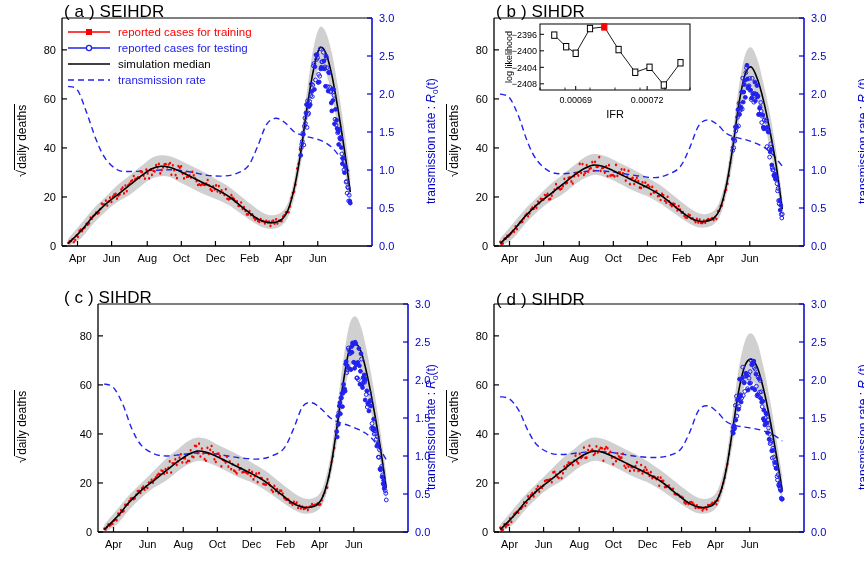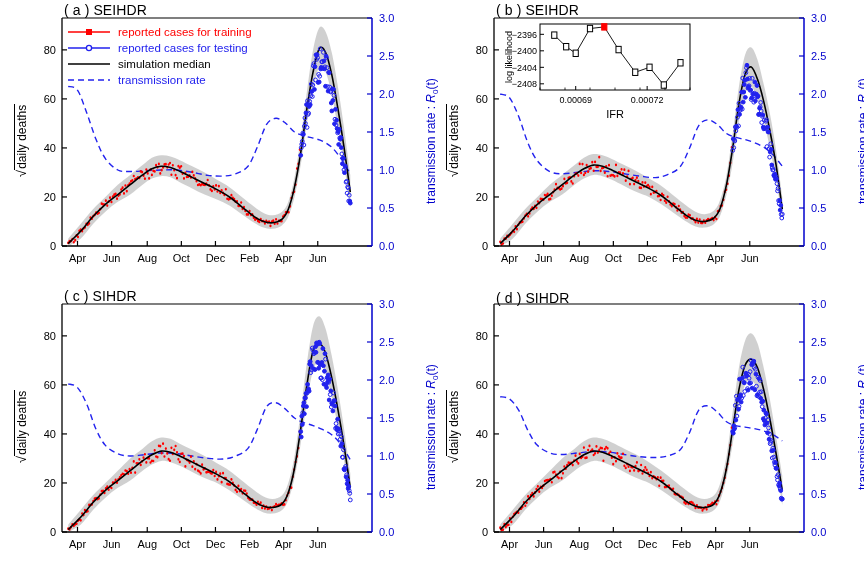--- a/index.html
+++ b/index.html
@@ -1,19 +1,19 @@
 <!DOCTYPE html>
 <html><head>
 <meta charset="utf-8">
 <style>
   html,body{margin:0;padding:0;background:#ffffff;}
   body{width:864px;height:572px;overflow:hidden;font-family:"Liberation Sans",sans-serif;}
   #fig{position:relative;width:864px;height:572px;}
   .panel{position:absolute;}
-  .panel-title{position:absolute;font-size:14px;color:#000;white-space:nowrap;letter-spacing:.1px;}
+  .panel-title{position:absolute;font-size:17px;color:#000;white-space:nowrap;letter-spacing:.1px;}
   .plot-svg{display:block;}
   .axis-label-left{position:absolute;font-size:12px;color:#000;white-space:nowrap;
       transform-origin:0 0;transform:rotate(-90deg);}
   .axis-label-right{position:absolute;font-size:12px;color:#0000cc;white-space:nowrap;
       transform-origin:0 0;transform:rotate(-90deg);}
   .sqrt-wrap{display:inline-block;}
   .sqrt-wrap .rad{font-size:13px;}
   .sqrt-wrap .bar{border-top:1px solid currentColor;padding:0 1px;}
   .tick-txt{font-size:11px;fill:#000;font-family:"Liberation Sans",sans-serif;}
   .tick-txt-blue{font-size:11px;fill:#0000cc;font-family:"Liberation Sans",sans-serif;}
@@ -197,21 +197,21 @@
             <text x="118" y="68" class="legend-txt-k">simulation median</text>
           </g>
           <g>
             <line x1="68" y1="80" x2="110" y2="80" stroke="#2222ee" stroke-width="1.5" stroke-dasharray="6,4"></line>
             <text x="118" y="84" class="legend-txt-b">transmission rate</text>
           </g>
         </g>
       </svg>
     </div>
     <div class="panel" style="left: 432px; top: 0px; width: 432px; height: 286px;">
-      <div class="panel-title" style="left: 64px; top: 2px;">( b ) SEIHDR</div>
+      <div class="panel-title" style="left: 64px; top: 2px;">( b ) SIHDR</div>
       <div class="axis-label-left" style="left: 14px; top: 177px;"><span class="sqrt-wrap"><span class="rad">√</span><span class="bar">daily deaths</span></span></div>
       <div class="axis-label-right" style="left: 424px; top: 204px;">transmission rate : <i>R</i><sub style="font-size:8px">0</sub>(t)</div>
       <svg width="432" height="286" class="plot-svg">
         <path d="M68.20,238.65C70.27,236.19 76.47,228.84 80.60,223.94C84.73,219.03 88.87,213.72 93.00,209.23C97.13,204.73 101.27,201.05 105.40,196.97C109.53,192.88 113.67,188.39 117.80,184.71C121.93,181.03 126.07,178.17 130.20,174.90C134.33,171.63 138.98,167.96 142.60,165.10C146.22,162.24 148.80,159.58 151.90,157.74C155.00,155.90 158.10,154.47 161.20,154.06C164.30,153.66 167.40,154.47 170.50,155.29C173.60,156.11 176.18,157.33 179.80,158.97C183.42,160.60 188.07,163.05 192.20,165.10C196.33,167.14 200.47,168.98 204.60,171.23C208.73,173.47 212.87,176.13 217.00,178.58C221.13,181.03 225.27,183.08 229.40,185.94C233.53,188.80 237.67,192.47 241.80,195.74C245.93,199.01 250.58,202.89 254.20,205.55C257.82,208.20 260.40,210.25 263.50,211.68C266.60,213.11 269.70,214.33 272.80,214.13C275.90,213.92 279.52,212.90 282.10,210.45C284.68,208.00 286.23,205.34 288.30,199.42C290.37,193.49 292.43,185.94 294.50,174.90C296.57,163.87 298.63,147.94 300.70,133.23C302.77,118.52 304.83,99.72 306.90,86.65C308.97,73.57 311.03,61.31 313.10,54.77C315.17,48.24 317.23,46.60 319.30,47.42C321.37,48.24 323.43,53.55 325.50,59.68C327.57,65.81 329.63,75.20 331.70,84.19C333.77,93.18 335.83,102.58 337.90,113.61C339.97,124.65 342.03,136.49 344.10,150.39C346.17,164.28 349.27,189.20 350.30,196.97L350.30,219.03C349.27,212.49 346.17,191.66 344.10,179.81C342.03,167.96 339.97,157.74 337.90,147.94C335.83,138.13 333.77,129.14 331.70,120.97C329.63,112.80 327.57,104.62 325.50,98.90C323.43,93.18 321.37,87.46 319.30,86.65C317.23,85.83 315.17,88.28 313.10,94.00C311.03,99.72 308.97,109.53 306.90,120.97C304.83,132.41 302.77,150.39 300.70,162.65C298.63,174.90 296.57,185.73 294.50,194.52C292.43,203.30 290.37,210.45 288.30,215.35C286.23,220.26 284.68,221.89 282.10,223.94C279.52,225.98 275.90,227.20 272.80,227.61C269.70,228.02 266.60,227.41 263.50,226.39C260.40,225.37 257.82,223.73 254.20,221.48C250.58,219.24 245.93,215.76 241.80,212.90C237.67,210.04 233.53,206.98 229.40,204.32C225.27,201.67 221.13,199.01 217.00,196.97C212.87,194.92 208.73,193.90 204.60,192.06C200.47,190.23 196.33,187.98 192.20,185.94C188.07,183.89 183.42,181.44 179.80,179.81C176.18,178.17 173.60,176.95 170.50,176.13C167.40,175.31 164.30,174.49 161.20,174.90C158.10,175.31 155.00,176.95 151.90,178.58C148.80,180.22 146.22,182.05 142.60,184.71C138.98,187.37 134.33,191.66 130.20,194.52C126.07,197.38 121.93,199.01 117.80,201.87C113.67,204.73 109.53,208.00 105.40,211.68C101.27,215.35 97.13,219.44 93.00,223.94C88.87,228.43 84.73,234.97 80.60,238.65C76.47,242.32 70.27,244.77 68.20,246.00Z" fill="#c8c8c8" stroke="none" opacity="0.85"></path>
         <path d="M68.20,94.00C69.75,94.63 74.40,94.00 77.50,97.80C80.60,101.60 83.70,109.20 86.80,116.80C89.90,124.40 93.00,136.05 96.10,143.40C99.20,150.75 101.78,156.19 105.40,160.88C109.02,165.57 113.67,169.37 117.80,171.52C121.93,173.67 125.55,173.67 130.20,173.80C134.85,173.93 140.53,172.79 145.70,172.28C150.87,171.77 156.03,170.89 161.20,170.76C166.37,170.63 171.53,171.01 176.70,171.52C181.87,172.03 187.03,173.04 192.20,173.80C197.37,174.56 202.53,175.45 207.70,176.08C212.87,176.71 218.55,177.85 223.20,177.60C227.85,177.35 231.47,176.33 235.60,174.56C239.73,172.79 244.38,171.27 248.00,166.96C251.62,162.65 254.20,155.56 257.30,148.72C260.40,141.88 263.50,130.73 266.60,125.92C269.70,121.11 272.80,120.09 275.90,119.84C279.00,119.59 282.10,122.12 285.20,124.40C288.30,126.68 291.40,131.37 294.50,133.52C297.60,135.67 300.70,136.31 303.80,137.32C306.90,138.33 310.00,138.71 313.10,139.60C316.20,140.49 319.30,141.37 322.40,142.64C325.50,143.91 328.60,145.17 331.70,147.20C334.80,149.23 337.90,151.63 341.00,154.80C344.10,157.97 348.75,164.30 350.30,166.20" fill="none" stroke="#2222ee" stroke-width="1.4" stroke-dasharray="6,4"></path>
         <g>
           <path d="M68.20,241.49l0,0.6M69.59,244.39l0,0.6M70.99,243.22l0,0.6M72.39,238.41l0,0.6M73.78,238.28l0,0.6M75.17,235.56l0,0.6M76.57,236.15l0,0.6M77.97,234.49l0,0.6M79.36,232.86l0,0.6M80.76,230.64l0,0.6M82.15,231.48l0,0.6M83.55,226.04l0,0.6M84.94,228.85l0,0.6M86.34,224.43l0,0.6M87.73,222.27l0,0.6M89.13,221.86l0,0.6M90.52,221.38l0,0.6M91.91,218.19l0,0.6M93.31,215.33l0,0.6M94.70,213.50l0,0.6M96.10,216.01l0,0.6M97.49,213.14l0,0.6M98.89,209.25l0,0.6M100.28,207.34l0,0.6M101.68,208.64l0,0.6M103.07,205.63l0,0.6M104.47,207.49l0,0.6M105.86,201.19l0,0.6M107.26,202.83l0,0.6M108.65,198.63l0,0.6M110.05,198.77l0,0.6M111.44,199.29l0,0.6M112.84,194.70l0,0.6M114.23,195.37l0,0.6M115.63,193.56l0,0.6M117.02,199.12l0,0.6M118.42,198.67l0,0.6M119.81,195.38l0,0.6M121.21,191.85l0,0.6M122.60,189.30l0,0.6M124.00,183.84l0,0.6M125.39,187.61l0,0.6M126.79,187.84l0,0.6M128.18,189.20l0,0.6M129.58,188.28l0,0.6M130.97,185.80l0,0.6M132.37,178.66l0,0.6M133.76,183.04l0,0.6M135.16,182.51l0,0.6M136.55,177.62l0,0.6M137.95,177.03l0,0.6M139.34,181.16l0,0.6M140.74,183.20l0,0.6M142.13,175.84l0,0.6M143.53,173.33l0,0.6M144.92,173.14l0,0.6M146.32,175.25l0,0.6M147.71,163.63l0,0.6M149.11,172.54l0,0.6M150.50,163.73l0,0.6M151.90,174.57l0,0.6M153.29,172.52l0,0.6M154.69,164.76l0,0.6M156.08,171.33l0,0.6M157.48,168.56l0,0.6M158.87,167.88l0,0.6M160.27,161.85l0,0.6M161.66,170.46l0,0.6M163.06,161.59l0,0.6M164.45,166.50l0,0.6M165.85,166.51l0,0.6M167.24,156.81l0,0.6M168.64,170.63l0,0.6M170.03,167.93l0,0.6M171.43,167.41l0,0.6M172.82,172.34l0,0.6M174.22,166.11l0,0.6M175.62,175.95l0,0.6M177.01,164.79l0,0.6M178.41,175.30l0,0.6M179.80,174.75l0,0.6M181.20,175.00l0,0.6M182.59,176.04l0,0.6M183.99,164.55l0,0.6M185.38,175.67l0,0.6M186.78,172.04l0,0.6M188.17,172.30l0,0.6M189.57,169.02l0,0.6M190.96,173.16l0,0.6M192.36,169.41l0,0.6M193.75,180.33l0,0.6M195.15,176.33l0,0.6M196.54,170.65l0,0.6M197.94,183.91l0,0.6M199.33,178.44l0,0.6M200.73,177.66l0,0.6M202.12,183.77l0,0.6M203.52,179.89l0,0.6M204.91,177.38l0,0.6M206.31,180.83l0,0.6M207.70,187.30l0,0.6M209.10,187.65l0,0.6M210.49,182.15l0,0.6M211.89,186.27l0,0.6M213.28,182.30l0,0.6M214.68,185.85l0,0.6M216.07,184.68l0,0.6M217.47,186.65l0,0.6M218.86,193.92l0,0.6M220.26,186.56l0,0.6M221.65,192.25l0,0.6M223.05,191.91l0,0.6M224.44,190.83l0,0.6M225.84,195.95l0,0.6M227.23,195.69l0,0.6M228.63,199.72l0,0.6M230.02,193.50l0,0.6M231.42,194.99l0,0.6M232.81,200.45l0,0.6M234.21,202.30l0,0.6M235.60,196.43l0,0.6M237.00,201.10l0,0.6M238.39,204.19l0,0.6M239.79,205.96l0,0.6M241.18,203.22l0,0.6M242.58,203.80l0,0.6M243.97,206.90l0,0.6M245.37,210.11l0,0.6M246.76,205.76l0,0.6M248.16,209.31l0,0.6M249.55,212.46l0,0.6M250.95,211.77l0,0.6M252.34,215.73l0,0.6M253.74,217.27l0,0.6M255.13,217.43l0,0.6M256.53,214.33l0,0.6M257.92,214.99l0,0.6M259.32,218.21l0,0.6M260.71,217.97l0,0.6M262.11,219.69l0,0.6M263.50,221.81l0,0.6M264.90,218.58l0,0.6M266.29,222.27l0,0.6M267.69,219.25l0,0.6M269.08,222.59l0,0.6M270.48,222.63l0,0.6M271.87,220.38l0,0.6M273.27,222.39l0,0.6M274.66,220.15l0,0.6M276.06,218.80l0,0.6M277.45,219.63l0,0.6M278.85,218.89l0,0.6M280.24,217.78l0,0.6M281.64,219.74l0,0.6M283.03,216.78l0,0.6M284.43,218.71l0,0.6M285.82,211.02l0,0.6M287.22,210.30l0,0.6M288.61,205.89l0,0.6M290.01,205.18l0,0.6M291.40,199.46l0,0.6M292.80,191.59l0,0.6M294.19,189.46l0,0.6M295.59,183.46l0,0.6M296.98,175.29l0,0.6M298.38,162.53l0,0.6M299.77,146.99l0,0.6" stroke="#ff0000" stroke-width="2.1" stroke-linecap="round" fill="none"></path>
         </g>
         <path d="M68.20,243.55C70.27,241.51 76.47,235.78 80.60,231.29C84.73,226.80 88.87,221.08 93.00,216.58C97.13,212.09 101.27,208.00 105.40,204.32C109.53,200.65 113.67,197.78 117.80,194.52C121.93,191.25 126.07,187.98 130.20,184.71C134.33,181.44 138.98,177.56 142.60,174.90C146.22,172.25 148.80,170.41 151.90,168.77C155.00,167.14 158.10,165.51 161.20,165.10C164.30,164.69 167.40,165.51 170.50,166.32C173.60,167.14 176.18,168.37 179.80,170.00C183.42,171.63 188.07,174.09 192.20,176.13C196.33,178.17 200.47,180.22 204.60,182.26C208.73,184.30 212.87,186.14 217.00,188.39C221.13,190.63 225.27,192.88 229.40,195.74C233.53,198.60 237.67,202.28 241.80,205.55C245.93,208.82 250.58,212.90 254.20,215.35C257.82,217.81 260.40,219.24 263.50,220.26C266.60,221.28 269.70,221.89 272.80,221.48C275.90,221.08 279.52,220.05 282.10,217.81C284.68,215.56 286.23,213.52 288.30,208.00C290.37,202.48 292.43,194.72 294.50,184.71C296.57,174.70 298.63,161.42 300.70,147.94C302.77,134.45 304.83,116.06 306.90,103.81C308.97,91.55 311.03,80.52 313.10,74.39C315.17,68.26 317.23,66.22 319.30,67.03C321.37,67.85 323.43,73.57 325.50,79.29C327.57,85.01 329.63,92.77 331.70,101.35C333.77,109.94 335.83,120.15 337.90,130.77C339.97,141.40 342.03,152.02 344.10,165.10C346.17,178.17 349.27,201.87 350.30,209.23" fill="none" stroke="#000000" stroke-width="1.6"></path>
         <g>
@@ -387,21 +387,21 @@
           <line x1="157.99999999999991" y1="90" x2="157.99999999999991" y2="87.5" stroke="#000" stroke-width="0.8"></line>
           <line x1="183.0000000000001" y1="90" x2="183.0000000000001" y2="87.5" stroke="#000" stroke-width="0.8"></line>
           <line x1="208.0000000000001" y1="90" x2="208.0000000000001" y2="87.5" stroke="#000" stroke-width="0.8"></line>
           <line x1="233.00000000000006" y1="90" x2="233.00000000000006" y2="87.5" stroke="#000" stroke-width="0.8"></line>
           <line x1="258" y1="90" x2="258" y2="87.5" stroke="#000" stroke-width="0.8"></line>
           <text x="183" y="118" text-anchor="middle" class="inset-lbl">IFR</text>
           <text x="80" y="57" text-anchor="middle" class="inset-txt" transform="rotate(-90 80 57)">log likelihood</text>
         </g>
       </svg>
     </div>
-    <div class="panel" style="left: 0px; top: 286px; width: 432px; height: 286px;">
+    <div class="panel" style="left: 0px; top: 286px; width: 432px; height: 286px; padding-left: 36px;">
       <div class="panel-title" style="left: 64px; top: 2px;">( c ) SIHDR</div>
       <div class="axis-label-left" style="left: 14px; top: 177px;"><span class="sqrt-wrap"><span class="rad">√</span><span class="bar">daily deaths</span></span></div>
       <div class="axis-label-right" style="left: 424px; top: 204px;">transmission rate : <i>R</i><sub style="font-size:8px">0</sub>(t)</div>
       <svg width="432" height="286" class="plot-svg">
         <path d="M68.20,238.65C70.27,236.19 76.47,228.84 80.60,223.94C84.73,219.03 88.87,213.72 93.00,209.23C97.13,204.73 101.27,201.05 105.40,196.97C109.53,192.88 113.67,188.80 117.80,184.71C121.93,180.62 126.07,176.13 130.20,172.45C134.33,168.77 138.98,165.51 142.60,162.65C146.22,159.78 148.80,157.13 151.90,155.29C155.00,153.45 158.10,152.02 161.20,151.61C164.30,151.20 167.40,151.82 170.50,152.84C173.60,153.86 176.18,155.90 179.80,157.74C183.42,159.58 188.07,161.83 192.20,163.87C196.33,165.91 200.47,167.75 204.60,170.00C208.73,172.25 212.87,174.90 217.00,177.35C221.13,179.81 225.27,181.85 229.40,184.71C233.53,187.57 237.67,191.25 241.80,194.52C245.93,197.78 250.58,201.67 254.20,204.32C257.82,206.98 260.40,209.02 263.50,210.45C266.60,211.88 269.70,213.11 272.80,212.90C275.90,212.70 279.52,211.88 282.10,209.23C284.68,206.57 286.23,203.51 288.30,196.97C290.37,190.43 292.43,181.85 294.50,170.00C296.57,158.15 298.63,141.40 300.70,125.87C302.77,110.34 304.83,91.14 306.90,76.84C308.97,62.54 311.03,47.83 313.10,40.06C315.17,32.30 317.23,29.85 319.30,30.26C321.37,30.67 323.43,35.98 325.50,42.52C327.57,49.05 329.63,59.27 331.70,69.48C333.77,79.70 335.83,91.55 337.90,103.81C339.97,116.06 342.03,129.14 344.10,143.03C346.17,156.92 349.27,179.81 350.30,187.16L350.30,214.13C349.27,207.59 346.17,187.16 344.10,174.90C342.03,162.65 339.97,151.20 337.90,140.58C335.83,129.96 333.77,120.15 331.70,111.16C329.63,102.17 327.57,92.37 325.50,86.65C323.43,80.92 321.37,77.25 319.30,76.84C317.23,76.43 315.17,77.66 313.10,84.19C311.03,90.73 308.97,103.81 306.90,116.06C304.83,128.32 302.77,145.08 300.70,157.74C298.63,170.41 296.57,182.67 294.50,192.06C292.43,201.46 290.37,208.82 288.30,214.13C286.23,219.44 284.68,221.69 282.10,223.94C279.52,226.18 275.90,227.20 272.80,227.61C269.70,228.02 266.60,227.41 263.50,226.39C260.40,225.37 257.82,223.73 254.20,221.48C250.58,219.24 245.93,215.76 241.80,212.90C237.67,210.04 233.53,206.98 229.40,204.32C225.27,201.67 221.13,199.01 217.00,196.97C212.87,194.92 208.73,193.90 204.60,192.06C200.47,190.23 196.33,187.98 192.20,185.94C188.07,183.89 183.42,181.44 179.80,179.81C176.18,178.17 173.60,176.95 170.50,176.13C167.40,175.31 164.30,174.49 161.20,174.90C158.10,175.31 155.00,176.95 151.90,178.58C148.80,180.22 146.22,182.05 142.60,184.71C138.98,187.37 134.33,191.66 130.20,194.52C126.07,197.38 121.93,199.01 117.80,201.87C113.67,204.73 109.53,208.00 105.40,211.68C101.27,215.35 97.13,219.44 93.00,223.94C88.87,228.43 84.73,234.97 80.60,238.65C76.47,242.32 70.27,244.77 68.20,246.00Z" fill="#c8c8c8" stroke="none" opacity="0.85"></path>
         <path d="M68.20,97.80C69.75,98.43 74.40,98.18 77.50,101.60C80.60,105.02 83.70,111.35 86.80,118.32C89.90,125.29 93.00,136.56 96.10,143.40C99.20,150.24 101.78,155.31 105.40,159.36C109.02,163.41 113.67,165.95 117.80,167.72C121.93,169.49 125.55,169.87 130.20,170.00C134.85,170.13 140.53,168.99 145.70,168.48C150.87,167.97 156.03,167.09 161.20,166.96C166.37,166.83 171.53,167.21 176.70,167.72C181.87,168.23 187.03,169.24 192.20,170.00C197.37,170.76 202.53,171.77 207.70,172.28C212.87,172.79 218.55,173.42 223.20,173.04C227.85,172.66 231.47,171.77 235.60,170.00C239.73,168.23 244.38,166.83 248.00,162.40C251.62,157.97 254.20,150.37 257.30,143.40C260.40,136.43 263.50,125.03 266.60,120.60C269.70,116.17 272.80,116.42 275.90,116.80C279.00,117.18 282.10,120.35 285.20,122.88C288.30,125.41 291.40,129.72 294.50,132.00C297.60,134.28 300.70,135.29 303.80,136.56C306.90,137.83 310.00,138.46 313.10,139.60C316.20,140.74 319.30,141.88 322.40,143.40C325.50,144.92 328.60,146.19 331.70,148.72C334.80,151.25 337.90,154.42 341.00,158.60C344.10,162.78 348.75,171.27 350.30,173.80" fill="none" stroke="#2222ee" stroke-width="1.4" stroke-dasharray="6,4"></path>
         <g>
           <path d="M68.20,242.41l0,0.6M69.59,243.08l0,0.6M70.99,240.85l0,0.6M72.39,238.10l0,0.6M73.78,239.50l0,0.6M75.17,238.16l0,0.6M76.57,237.31l0,0.6M77.97,234.29l0,0.6M79.36,233.24l0,0.6M80.76,233.98l0,0.6M82.15,227.19l0,0.6M83.55,228.76l0,0.6M84.94,223.81l0,0.6M86.34,225.40l0,0.6M87.73,224.93l0,0.6M89.13,218.67l0,0.6M90.52,218.60l0,0.6M91.91,218.06l0,0.6M93.31,214.86l0,0.6M94.70,212.34l0,0.6M96.10,211.91l0,0.6M97.49,212.85l0,0.6M98.89,212.04l0,0.6M100.28,208.28l0,0.6M101.68,204.82l0,0.6M103.07,204.53l0,0.6M104.47,206.53l0,0.6M105.86,202.10l0,0.6M107.26,200.39l0,0.6M108.65,203.42l0,0.6M110.05,200.22l0,0.6M111.44,201.70l0,0.6M112.84,196.35l0,0.6M114.23,196.35l0,0.6M115.63,193.67l0,0.6M117.02,196.41l0,0.6M118.42,193.12l0,0.6M119.81,191.15l0,0.6M121.21,189.00l0,0.6M122.60,187.46l0,0.6M124.00,187.96l0,0.6M125.39,184.18l0,0.6M126.79,184.82l0,0.6M128.18,187.35l0,0.6M129.58,182.86l0,0.6M130.97,186.41l0,0.6M132.37,181.56l0,0.6M133.76,175.10l0,0.6M135.16,186.23l0,0.6M136.55,176.95l0,0.6M137.95,176.94l0,0.6M139.34,173.01l0,0.6M140.74,178.60l0,0.6M142.13,175.02l0,0.6M143.53,171.33l0,0.6M144.92,167.93l0,0.6M146.32,176.15l0,0.6M147.71,171.94l0,0.6M149.11,172.08l0,0.6M150.50,176.18l0,0.6M151.90,174.49l0,0.6M153.29,174.69l0,0.6M154.69,164.02l0,0.6M156.08,170.22l0,0.6M157.48,170.87l0,0.6M158.87,159.49l0,0.6M160.27,159.83l0,0.6M161.66,166.83l0,0.6M163.06,157.42l0,0.6M164.45,170.18l0,0.6M165.85,162.26l0,0.6M167.24,167.04l0,0.6M168.64,172.88l0,0.6M170.03,174.44l0,0.6M171.43,161.48l0,0.6M172.82,167.59l0,0.6M174.22,163.48l0,0.6M175.62,159.71l0,0.6M177.01,166.01l0,0.6M178.41,172.98l0,0.6M179.80,175.64l0,0.6M181.20,167.44l0,0.6M182.59,167.19l0,0.6M183.99,169.72l0,0.6M185.38,180.11l0,0.6M186.78,173.49l0,0.6M188.17,174.25l0,0.6M189.57,176.24l0,0.6M190.96,170.32l0,0.6M192.36,180.39l0,0.6M193.75,175.12l0,0.6M195.15,182.87l0,0.6M196.54,177.82l0,0.6M197.94,184.27l0,0.6M199.33,185.24l0,0.6M200.73,187.13l0,0.6M202.12,178.38l0,0.6M203.52,183.12l0,0.6M204.91,182.13l0,0.6M206.31,185.99l0,0.6M207.70,185.64l0,0.6M209.10,185.28l0,0.6M210.49,186.76l0,0.6M211.89,187.23l0,0.6M213.28,183.74l0,0.6M214.68,189.71l0,0.6M216.07,185.63l0,0.6M217.47,193.05l0,0.6M218.86,189.90l0,0.6M220.26,187.34l0,0.6M221.65,195.83l0,0.6M223.05,186.90l0,0.6M224.44,191.80l0,0.6M225.84,191.77l0,0.6M227.23,197.58l0,0.6M228.63,198.11l0,0.6M230.02,198.29l0,0.6M231.42,193.06l0,0.6M232.81,196.55l0,0.6M234.21,199.13l0,0.6M235.60,203.59l0,0.6M237.00,205.49l0,0.6M238.39,199.63l0,0.6M239.79,204.77l0,0.6M241.18,202.82l0,0.6M242.58,207.02l0,0.6M243.97,204.23l0,0.6M245.37,204.49l0,0.6M246.76,207.24l0,0.6M248.16,211.61l0,0.6M249.55,213.18l0,0.6M250.95,213.35l0,0.6M252.34,213.19l0,0.6M253.74,216.28l0,0.6M255.13,216.68l0,0.6M256.53,218.46l0,0.6M257.92,215.50l0,0.6M259.32,217.97l0,0.6M260.71,216.34l0,0.6M262.11,221.60l0,0.6M263.50,219.22l0,0.6M264.90,222.21l0,0.6M266.29,220.36l0,0.6M267.69,222.63l0,0.6M269.08,222.05l0,0.6M270.48,220.95l0,0.6M271.87,223.73l0,0.6M273.27,220.69l0,0.6M274.66,220.11l0,0.6M276.06,217.89l0,0.6M277.45,219.32l0,0.6M278.85,218.66l0,0.6M280.24,218.22l0,0.6M281.64,217.00l0,0.6M283.03,218.49l0,0.6M284.43,218.16l0,0.6M285.82,213.96l0,0.6M287.22,209.22l0,0.6M288.61,206.31l0,0.6M290.01,201.16l0,0.6M291.40,201.36l0,0.6M292.80,190.52l0,0.6M294.19,183.25l0,0.6M295.59,175.72l0,0.6M296.98,170.11l0,0.6M298.38,161.76l0,0.6M299.77,145.04l0,0.6" stroke="#ff0000" stroke-width="2.1" stroke-linecap="round" fill="none"></path>
         </g>
         <path d="M68.20,243.55C70.27,241.51 76.47,235.78 80.60,231.29C84.73,226.80 88.87,221.08 93.00,216.58C97.13,212.09 101.27,208.00 105.40,204.32C109.53,200.65 113.67,197.78 117.80,194.52C121.93,191.25 126.07,187.98 130.20,184.71C134.33,181.44 138.98,177.56 142.60,174.90C146.22,172.25 148.80,170.41 151.90,168.77C155.00,167.14 158.10,165.51 161.20,165.10C164.30,164.69 167.40,165.51 170.50,166.32C173.60,167.14 176.18,168.37 179.80,170.00C183.42,171.63 188.07,174.09 192.20,176.13C196.33,178.17 200.47,180.22 204.60,182.26C208.73,184.30 212.87,186.14 217.00,188.39C221.13,190.63 225.27,192.88 229.40,195.74C233.53,198.60 237.67,202.28 241.80,205.55C245.93,208.82 250.58,212.90 254.20,215.35C257.82,217.81 260.40,219.24 263.50,220.26C266.60,221.28 269.70,221.89 272.80,221.48C275.90,221.08 279.52,220.26 282.10,217.81C284.68,215.35 286.23,212.70 288.30,206.77C290.37,200.85 292.43,192.88 294.50,182.26C296.57,171.63 298.63,156.92 300.70,143.03C302.77,129.14 304.83,111.98 306.90,98.90C308.97,85.83 311.03,71.53 313.10,64.58C315.17,57.63 317.23,56.82 319.30,57.23C321.37,57.63 323.43,61.31 325.50,67.03C327.57,72.75 329.63,82.15 331.70,91.55C333.77,100.95 335.83,111.98 337.90,123.42C339.97,134.86 342.03,147.12 344.10,160.19C346.17,173.27 349.27,194.92 350.30,201.87" fill="none" stroke="#000000" stroke-width="1.6"></path>

